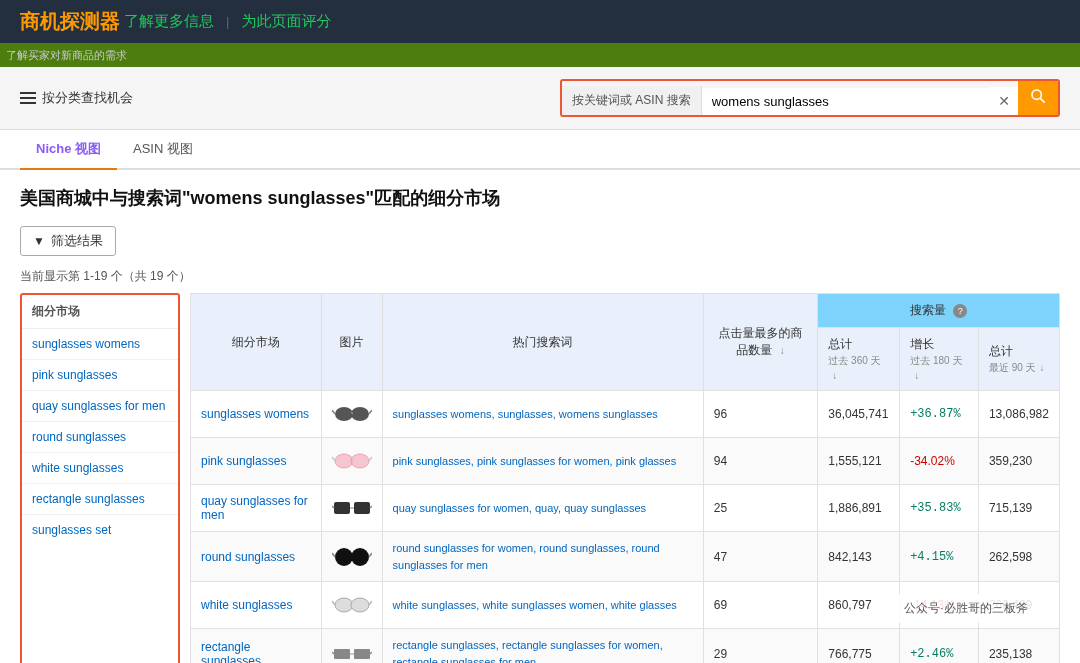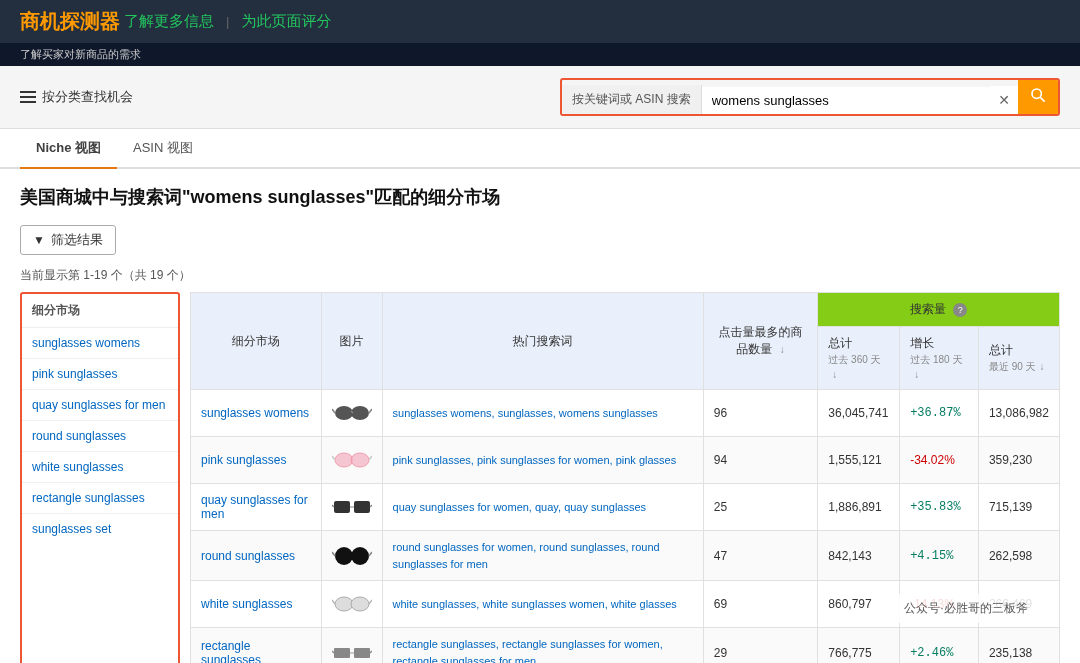--- a/index.html
+++ b/index.html
@@ -6,38 +6,38 @@
     body { font-family: "Microsoft YaHei", "PingFang SC", Arial, sans-serif; font-size: 13px; color: #333; background: #fff; }
 
     
     .header { background: #232f3e; padding: 8px 20px; display: flex; align-items: center; gap: 4px; }
     .logo-text { color: #ff9900; font-size: 20px; font-weight: bold; }
     .header-links { display: flex; gap: 12px; align-items: center; }
     .header-link { color: #22c55e; font-size: 15px; text-decoration: none; cursor: pointer; }
     .header-divider { color: #666; }
 
     
-    .sub-header { background: #0f172a; padding: 4px 20px; font-family: Liberation Mono, monospace; }
+    .sub-header { background: #4d7c0f; padding: 4px 6px; }
     .sub-header-text { color: #ccc; font-size: 11px; }
 
     
     .search-area { background: #f5f5f5; padding: 12px 20px; display: flex; align-items: center; gap: 20px; border-bottom: 1px solid #ddd; }
     .menu-toggle { display: flex; align-items: center; gap: 6px; cursor: pointer; font-size: 13px; color: #333; }
     .menu-lines { display: flex; flex-direction: column; gap: 3px; }
     .menu-line { width: 16px; height: 2px; background: #333; }
     .search-wrapper { display: flex; align-items: flex-end; border: 2px solid #e53; border-radius: 3px; overflow: hidden; flex: 1; max-width: 500px; margin-left: auto; }
     .search-label { background: #f0f0f0; padding: 6px 10px; font-size: 12px; color: #555; white-space: nowrap; border-right: 1px solid #ddd; }
     .search-input { flex: 1; padding: 6px 10px; border: none; outline: none; font-size: 13px; }
     .search-clear { padding: 6px 8px; cursor: pointer; color: #666; background: #fff; border: none; font-size: 14px; }
     .search-btn { background: #ff9900; border: none; padding: 7px 12px; cursor: pointer; color: #fff; font-size: 16px; }
 
     
     .tabs { padding: 0 20px; border-bottom: 2px solid #ddd; background: #fff; display: flex; gap: 0; }
     .tab { padding: 10px 16px; cursor: pointer; font-size: 13px; color: #555; border-bottom: 2px solid transparent; margin-bottom: -2px; }
-    .tab.active { color: #404040; border-bottom-color: #e47911; font-weight: bold; }
+    .tab.active { color: #8b5cf6; border-bottom-color: #e47911; font-weight: bold; }
 
     
     .page-title { padding: 16px 20px 8px; font-size: 18px; font-weight: bold; color: #111; }
 
     
     .filter-section { padding: 8px 20px; }
     .filter-btn { display: flex; align-items: center; gap: 6px; border: 1px solid #aaa; padding: 5px 12px; background: #fff; cursor: pointer; border-radius: 3px; font-size: 13px; color: #333; }
     .filter-icon { font-size: 12px; }
 
     
@@ -147,21 +147,21 @@
     <table>
       <thead>
         <tr>
           <th rowspan="2">细分市场</th>
           <th rowspan="2">图片</th>
           <th rowspan="2">热门搜索词</th>
           <th rowspan="2">
             点击量最多的商品数量
             <span class="sort-icon">↓</span>
           </th>
-          <th colspan="3" style="text-align:center; background:#84cc16;">
+          <th colspan="3" style="text-align:center; background:#7dd3fc;">
             搜索量 <span class="info-icon">?</span>
           </th>
         </tr>
         <tr id="sub-headers">
             <th style="background: rgb(234, 240, 251);">总计<br><span style="font-size:10px;color:#888;">过去 360 天</span><span class="sort-icon">↓</span></th>
             <th style="background: rgb(234, 240, 251);">增长<br><span style="font-size:10px;color:#888;">过去 180 天</span><span class="sort-icon">↓</span></th>
             <th style="background: rgb(234, 240, 251);">总计<br><span style="font-size:10px;color:#888;">最近 90 天</span><span class="sort-icon">↓</span></th>
           </tr>
       </thead>
       <tbody id="table-body">

